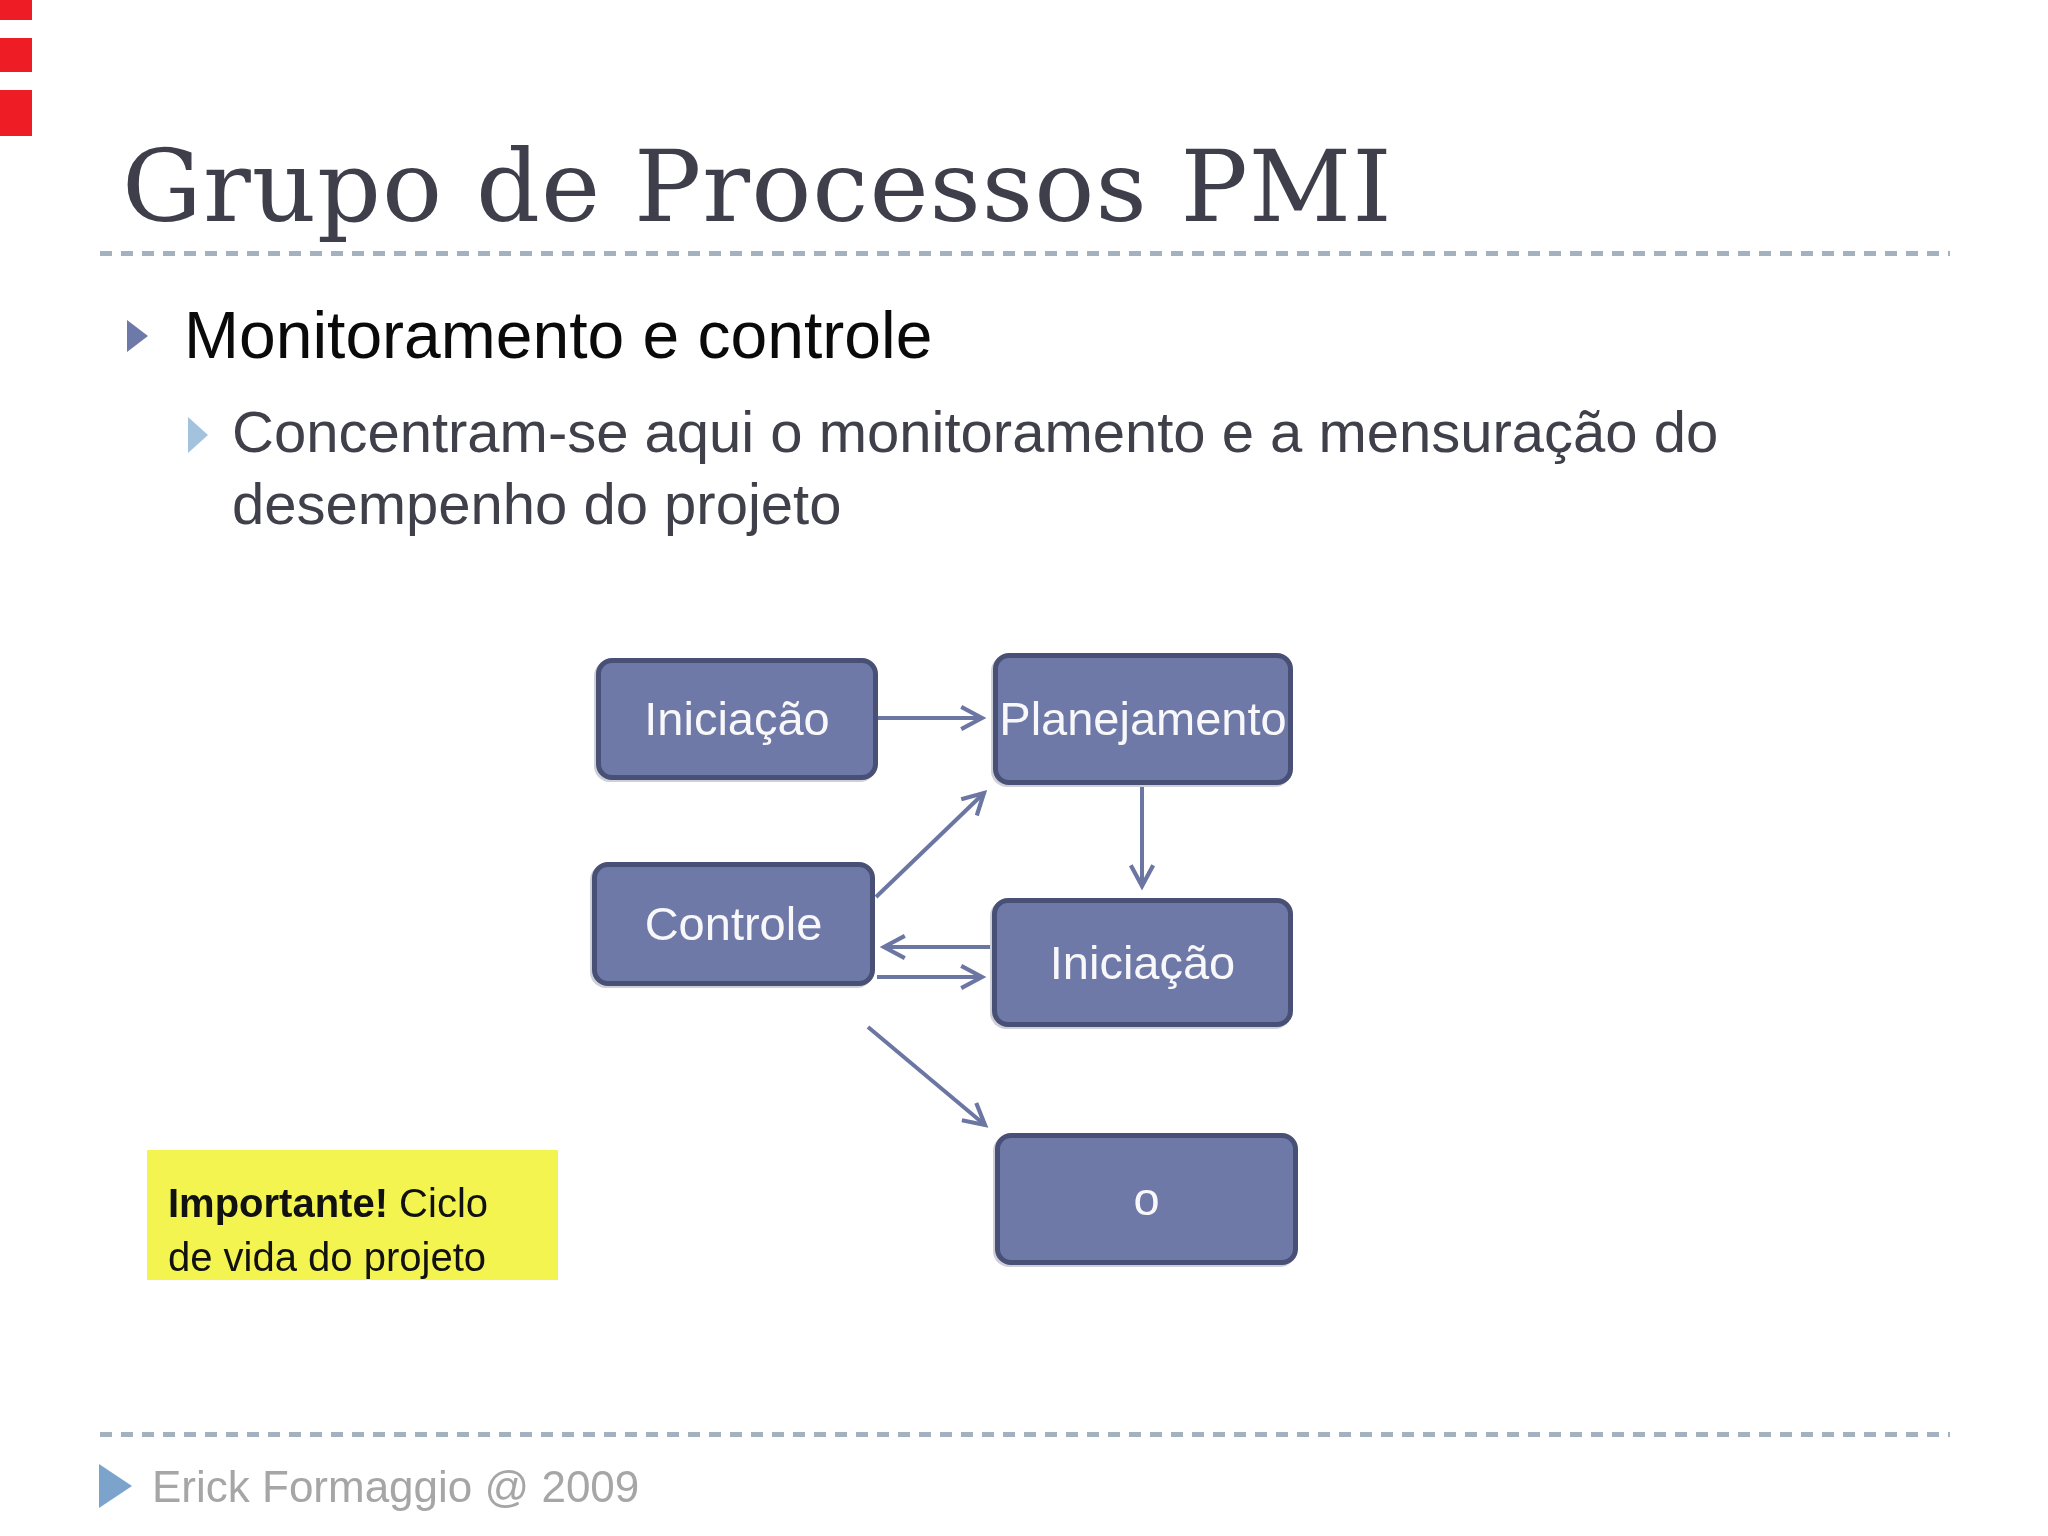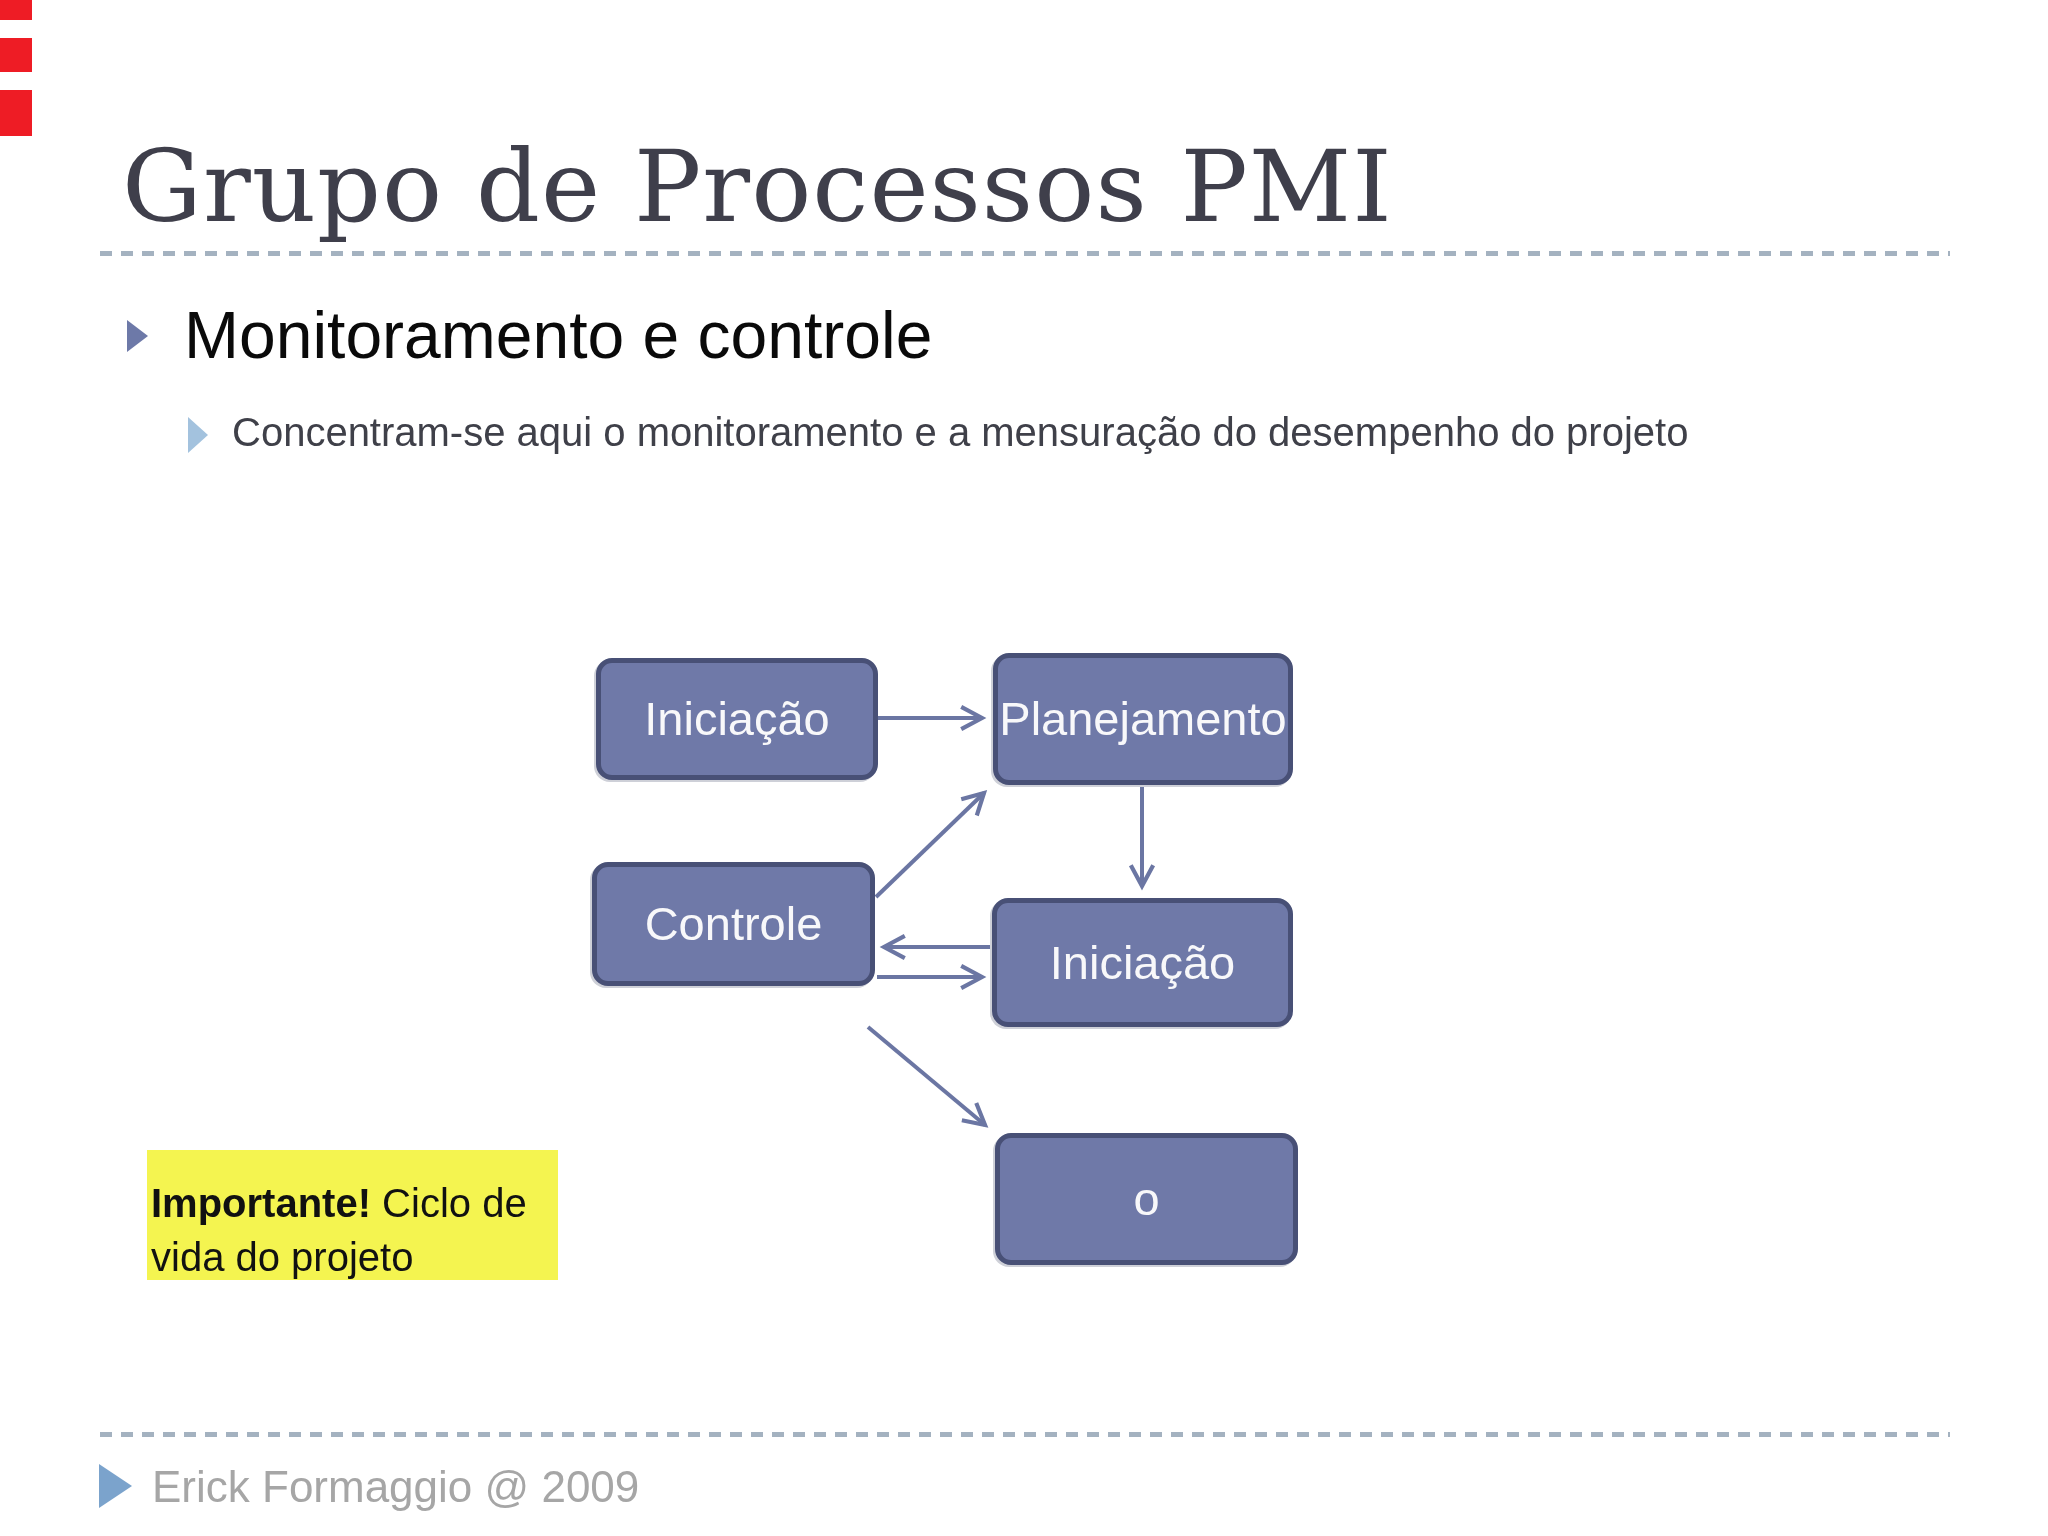--- a/index.html
+++ b/index.html
@@ -37,21 +37,21 @@
   .tri.l1{left:127px;top:320px;border-left:21px solid var(--bullet1);border-top:16px solid transparent;border-bottom:16px solid transparent;}
   .tri.l2{left:188px;top:417px;border-left:20px solid var(--bullet2);border-top:18px solid transparent;border-bottom:18px solid transparent;}
   .bullet-text{
     position:absolute;left:184px;top:298px;
     font-size:66px;line-height:74px;color:var(--text);
     white-space:nowrap;
     text-align:center;
   }
   .sub-bullet-text{
     position:absolute;left:232px;top:396px;width:1724px;
-    font-size:40px;line-height:72px;color:var(--subtext);
+    font-size:58px;line-height:72px;color:var(--subtext);
   }
 
   
   .node{
     position:absolute;
     background:var(--box-fill);
     border:5px solid var(--box-border);
     border-radius:16px;
     color:var(--box-text);
     font-size:47px;line-height:56px;
@@ -69,21 +69,21 @@
 
   svg.arrows{position:absolute;left:0;top:0;pointer-events:none;}
   svg.arrows line{stroke:var(--arrow);stroke-width:4;}
   svg.arrows .head{stroke:var(--arrow);fill:none;}
 
   
   .note{
     position:absolute;left:147px;top:1150px;width:411px;height:130px;
     background:var(--note-bg);
     box-sizing:border-box;
-    padding:26px 20px 0 4px;
+    padding:26px 20px 0 21px;
     font-size:40px;line-height:54px;color:#111111;
   }
   .note b{font-weight:bold;}
 
   
   .tri.footer{left:99px;top:1464px;border-left:33px solid var(--bullet3);border-top:22px solid transparent;border-bottom:22px solid transparent;}
   .footer-text{
     position:absolute;left:152px;top:1462px;
     font-size:44px;line-height:50px;color:var(--footer-text);
     white-space:nowrap;

